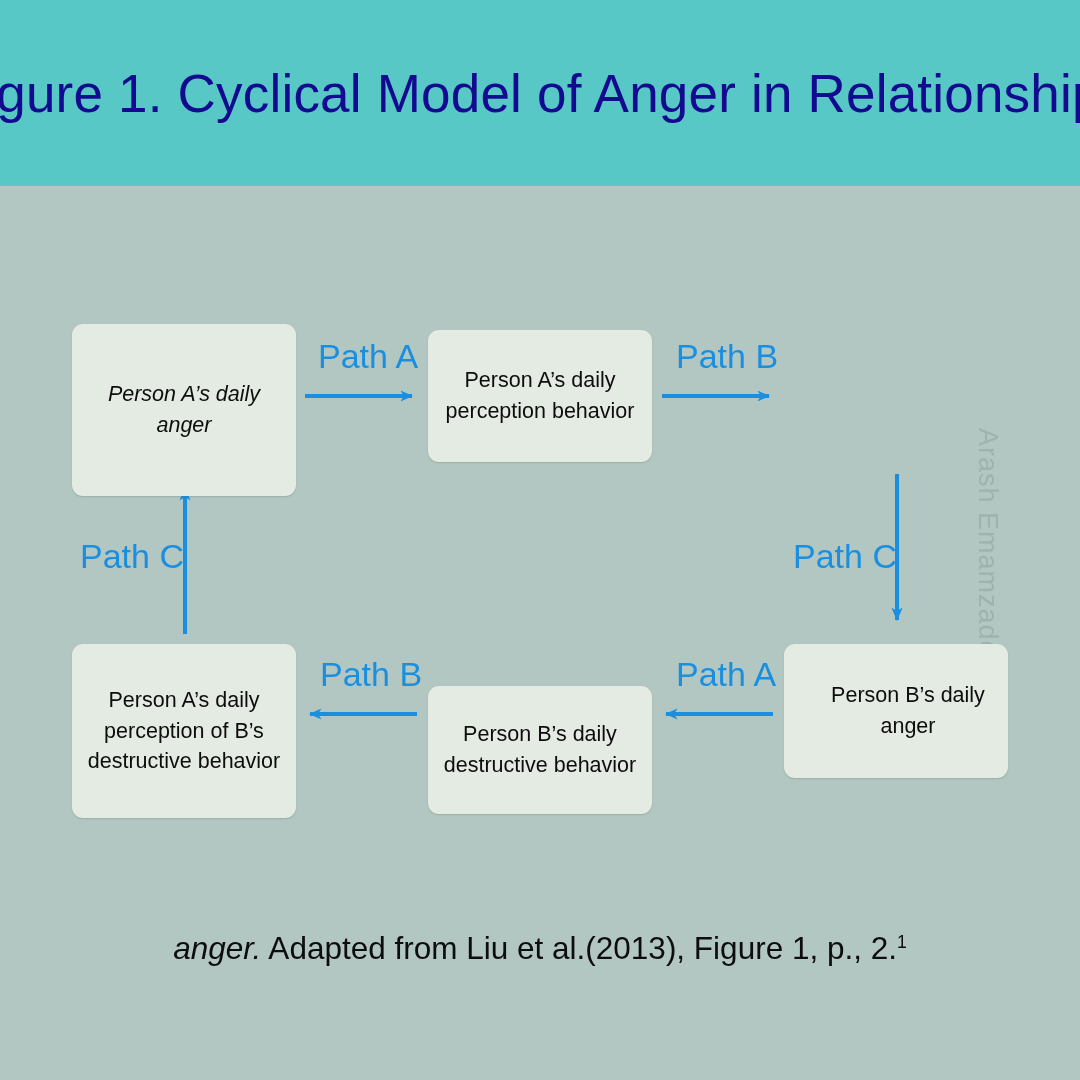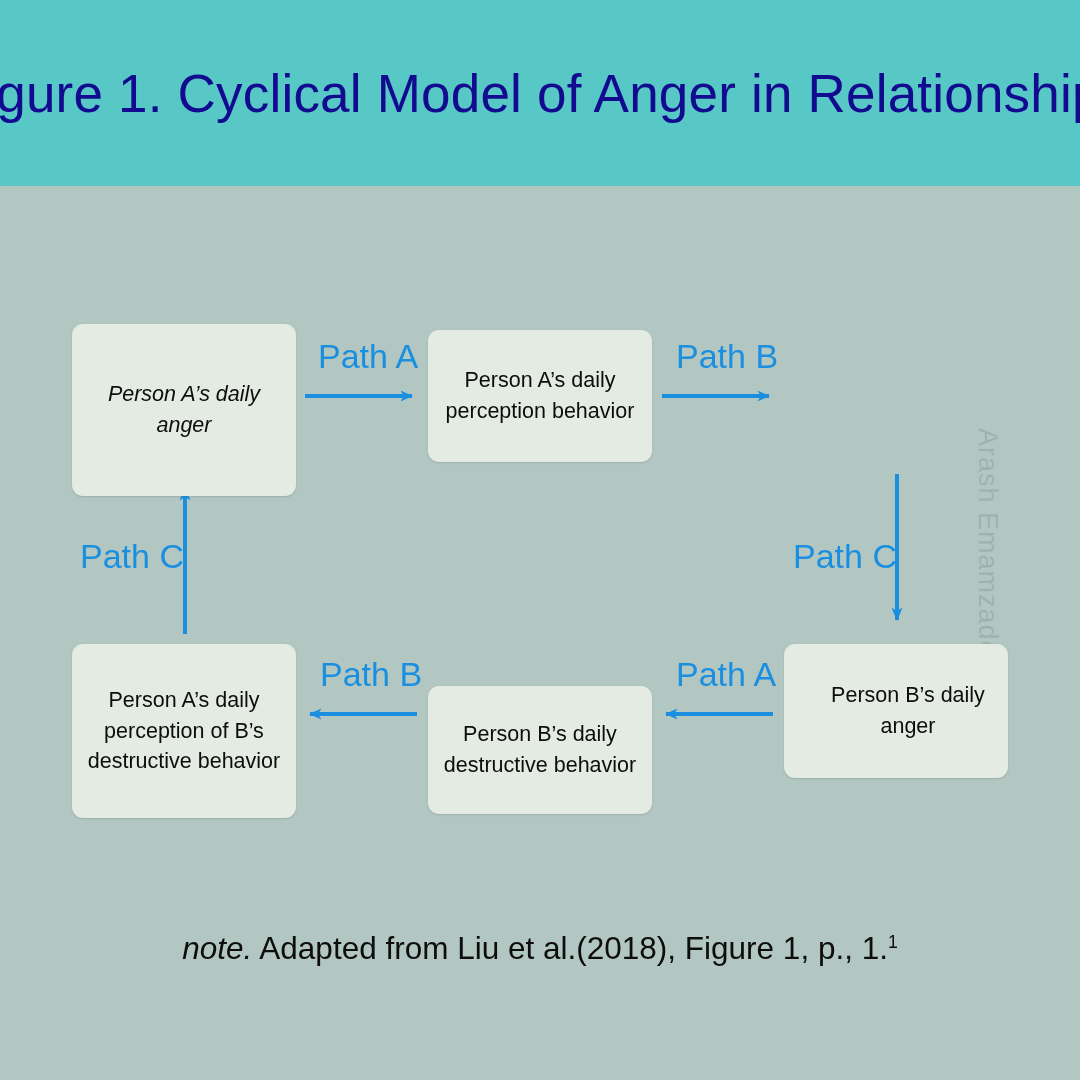--- a/index.html
+++ b/index.html
@@ -204,16 +204,16 @@
 
   <div class="path-label" id="label-path-c-right">Path C</div>
 
   <div class="path-label" id="label-path-a-bottom">Path A</div>
 
   <div class="path-label" id="label-path-b-bottom">Path B</div>
 
   <div class="path-label" id="label-path-c-left">Path C</div>
 
   <div class="figure-note">
-    <span class="note-word">note.</span><span> Adapted from Liu et al.(2018), Figure 1, p., 1.</span><sup>1</sup>
+    <span class="note-word">anger.</span><span> Adapted from Liu et al.(2013), Figure 1, p., 2.</span><sup>1</sup>
   </div>
 
 </div>
 
 </body></html>

